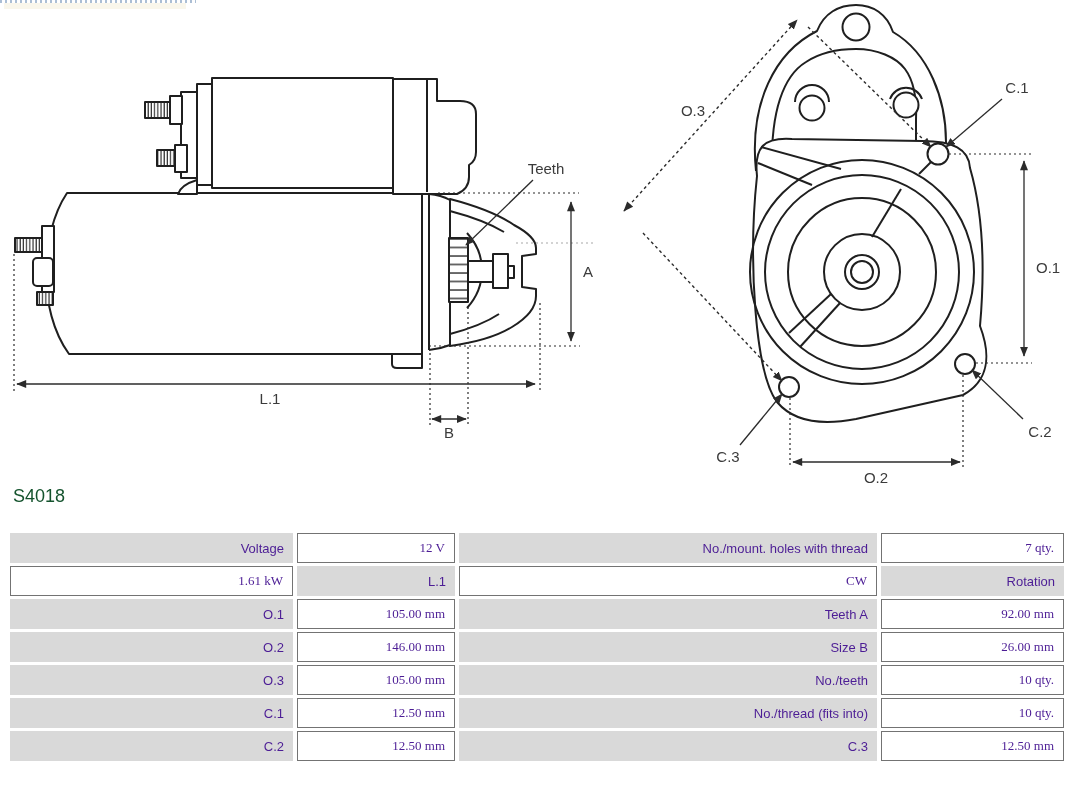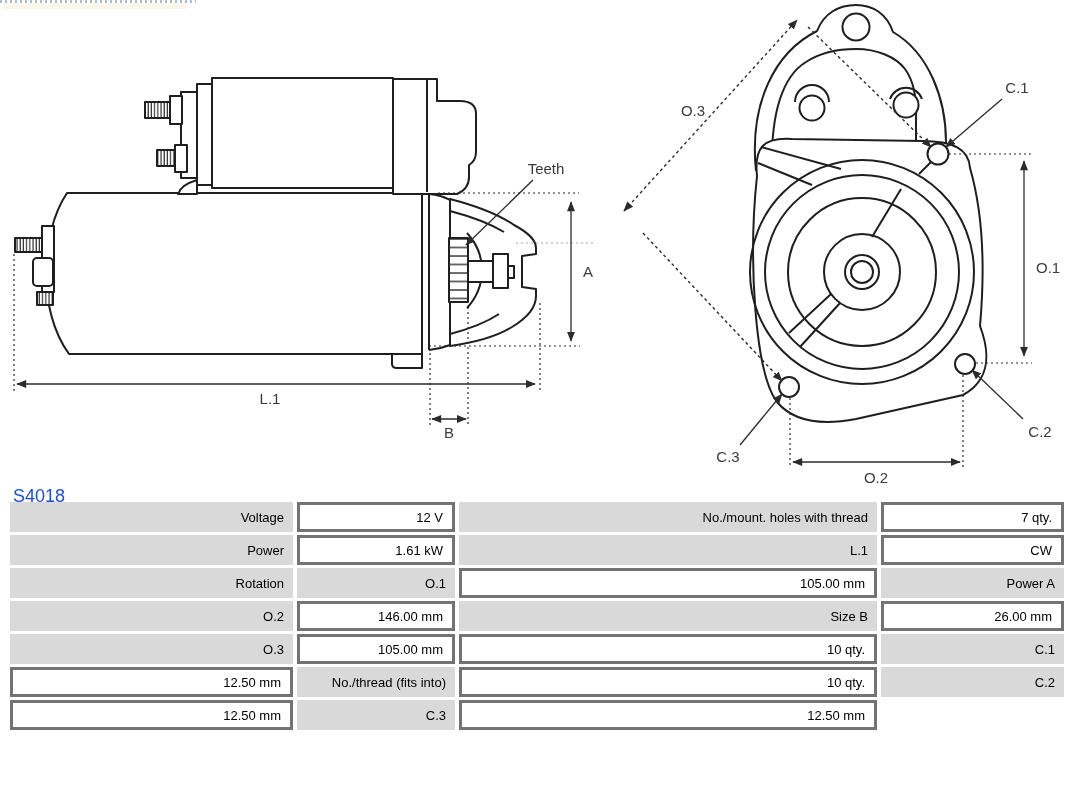--- a/index.html
+++ b/index.html
@@ -4,28 +4,28 @@
 <style>
   html,body{margin:0;padding:0;background:#fff;}
   body{width:1080px;height:786px;position:relative;overflow:hidden;
        font-family:"Liberation Sans",sans-serif;}
   .logo-dashes{position:absolute;left:0;top:0;width:196px;height:3px;
        background:repeating-linear-gradient(90deg,#9db3cd 0 2px,#ffffff 2px 5px);opacity:.85;}
   .logo-tint{position:absolute;left:4px;top:3px;width:182px;height:6px;
        background:#f6f1e0;opacity:.65;}
   #drawing{position:absolute;left:0;top:0;}
   #drawing text{font-family:"Liberation Sans",sans-serif;font-size:15px;fill:#3b3b3b;}
-  .part-number{position:absolute;left:13px;top:486px;font-size:18px;color:#1d4ed8;}
-  .spec-table{position:absolute;left:10px;top:502px;width:1054px;
+  .part-number{position:absolute;left:13px;top:486px;font-size:18px;color:#14532d;}
+  .spec-table{position:absolute;left:10px;top:533px;width:1054px;
        display:grid;grid-template-columns:283px 158px 418px 183px;
-       grid-auto-rows:30px;gap:3px 4px;font-size:13px;color:#000000;}
+       grid-auto-rows:30px;gap:3px 4px;font-size:13px;color:#4c1d95;}
   .cell{display:flex;align-items:center;justify-content:flex-end;
        padding-right:9px;box-sizing:border-box;white-space:nowrap;}
   .lbl{background:#d9d9d9;}
-  .val{background:#ffffff;border:3px solid #737373;}
+  .val{background:#ffffff;border:1px solid #737373;font-family:Liberation Serif, serif;}
 </style>
 </head>
 <body>
 
 <div class="logo-dashes"></div>
 <div class="logo-tint"></div>
 
 <svg id="drawing" width="1080" height="512" viewBox="0 0 1080 512">
   <defs>
     <pattern id="threadV" width="3.2" height="9" patternUnits="userSpaceOnUse">
@@ -155,38 +155,39 @@
 </svg>
 
 <div class="part-number">S4018</div>
 
 <div class="spec-table">
   <div class="cell lbl">Voltage</div>
   <div class="cell val">12 V</div>
   <div class="cell lbl">No./mount. holes with thread</div>
   <div class="cell val">7 qty.</div>
 
-  <div class="cell lbl">Power</div>
   <div class="cell val">1.61 kW</div>
   <div class="cell lbl">L.1</div>
 
   <div class="cell val">CW</div>
   <div class="cell lbl">Rotation</div>
   <div class="cell lbl">O.1</div>
   <div class="cell val">105.00 mm</div>
 
-  <div class="cell lbl">Power A</div>
+  <div class="cell lbl">Teeth A</div>
+  <div class="cell val">92.00 mm</div>
   <div class="cell lbl">O.2</div>
   <div class="cell val">146.00 mm</div>
 
   <div class="cell lbl">Size B</div>
   <div class="cell val">26.00 mm</div>
   <div class="cell lbl">O.3</div>
   <div class="cell val">105.00 mm</div>
 
+  <div class="cell lbl">No./teeth</div>
   <div class="cell val">10 qty.</div>
   <div class="cell lbl">C.1</div>
   <div class="cell val">12.50 mm</div>
 
   <div class="cell lbl">No./thread (fits into)</div>
   <div class="cell val">10 qty.</div>
   <div class="cell lbl">C.2</div>
   <div class="cell val">12.50 mm</div>
 
   <div class="cell lbl">C.3</div>

